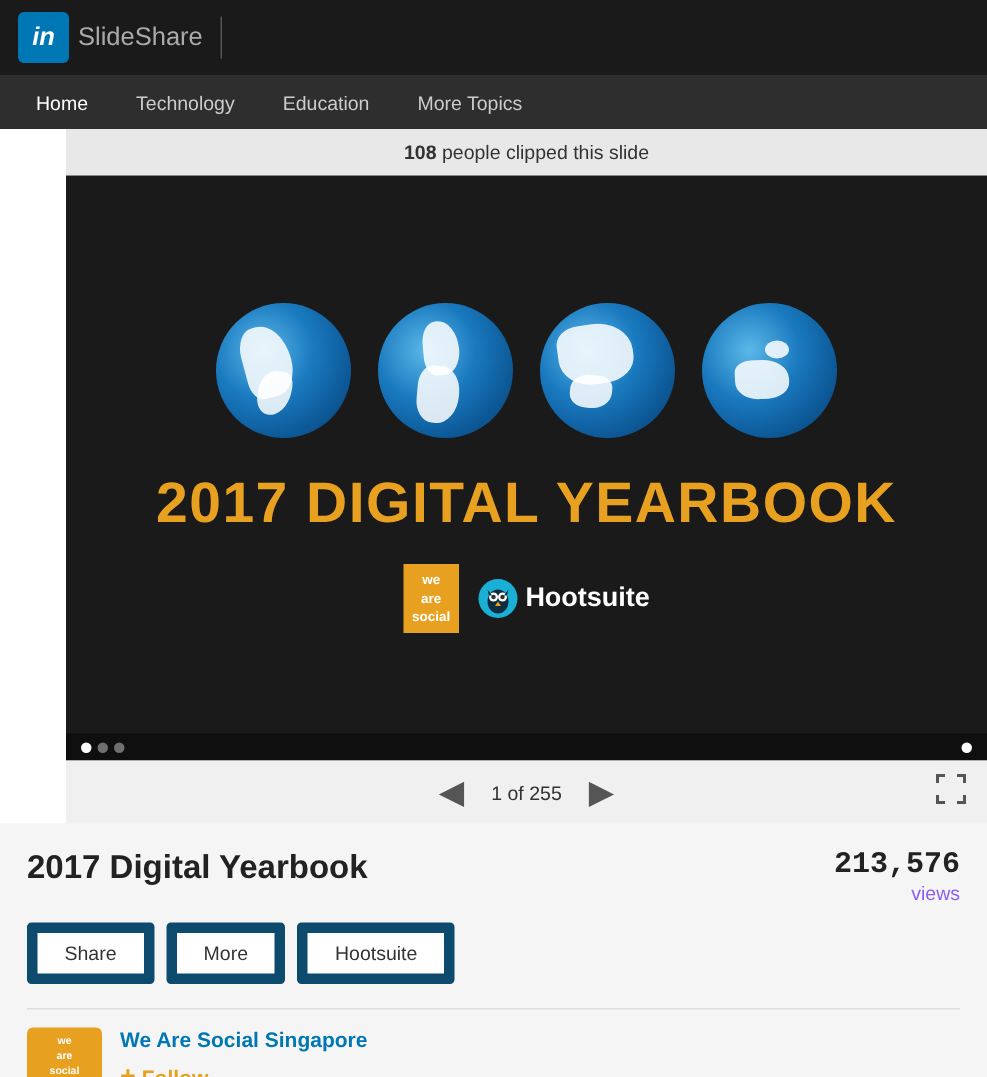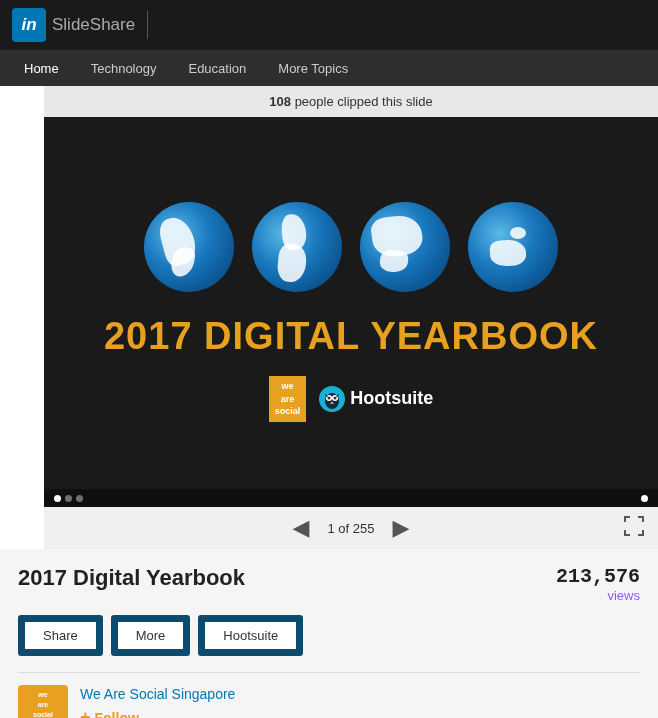--- a/index.html
+++ b/index.html
@@ -317,21 +317,21 @@
       color: white;
       font-weight: bold;
       text-align: center;
       line-height: 1.3;
       padding: 2px;
     }
     #author-info { flex: 1; }
     #author-name {
       color: #0077b5;
       font-size: 14px;
-      font-weight: normal;
+      font-weight: bold;
       cursor: pointer;
       text-decoration: none;
     }
     #follow-btn {
       display: flex;
       align-items: center;
       gap: 4px;
       background: none;
       border: none;
       cursor: pointer;

